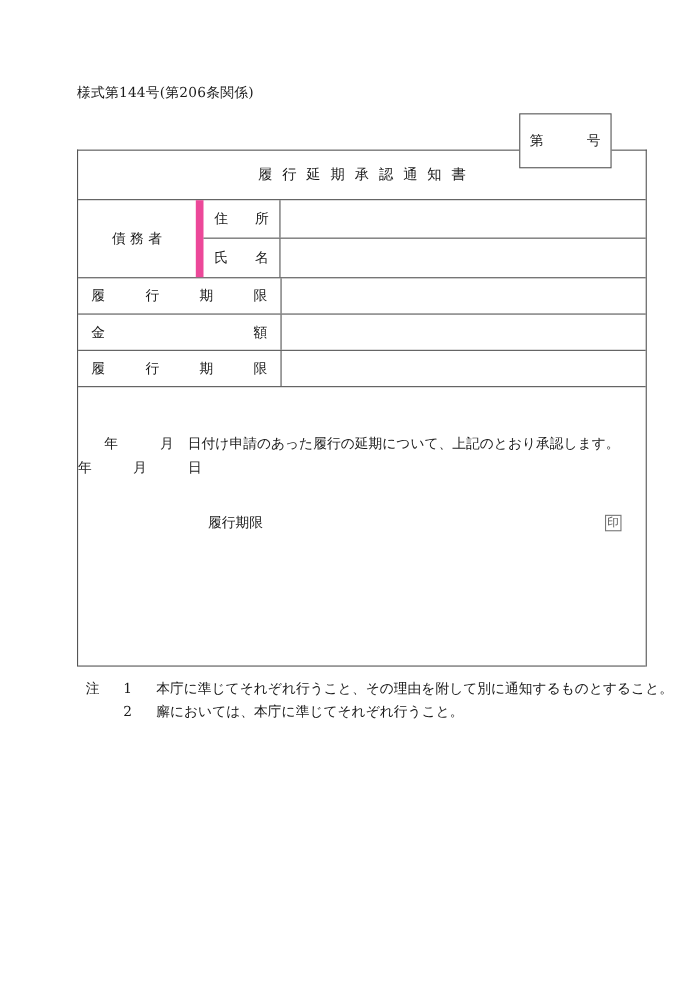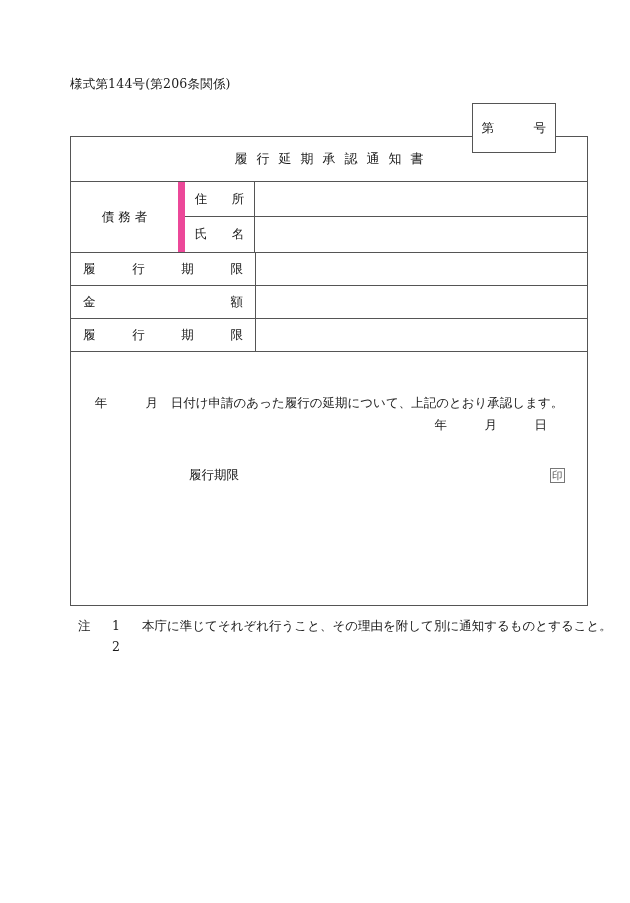--- a/index.html
+++ b/index.html
@@ -175,21 +175,21 @@
     margin-top: 28px;
   }
   .body-sentence .lead {
     letter-spacing: 0.2px;
   }
   .date-line {
     position: absolute;
     left: 0;
     right: 0;
     top: 65px;
-    text-align: right;
+    text-align: left;
     font-size: 12.5px;
     white-space: pre;
     padding-right: 40px;
     box-sizing: border-box;
   }
   .signature-line {
     position: absolute;
     left: 118px;
     right: 22px;
     top: 115px;
@@ -300,16 +300,17 @@
 
   <div class="notes">
     <div class="note-line">
       <span class="note-tag">注</span>
       <span class="note-num">1</span>
       <span class="note-text">本庁に準じてそれぞれ行うこと、その理由を附して別に通知するものとすること。</span>
     </div>
     <div class="note-line">
       <span class="note-tag"></span>
       <span class="note-num">2</span>
+      <span class="note-text">廨においては、本庁に準じてそれぞれ行うこと。</span>
     </div>
   </div>
 
 </div>
 
 </body></html>

